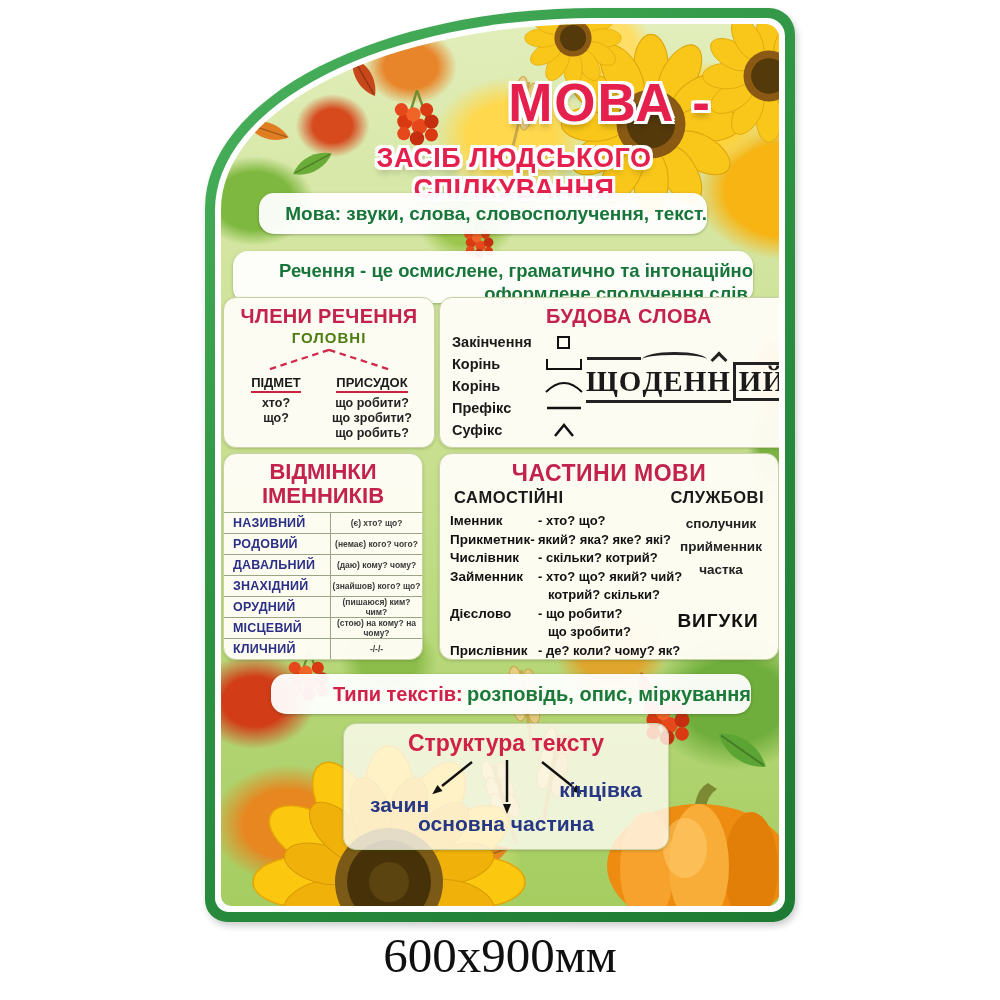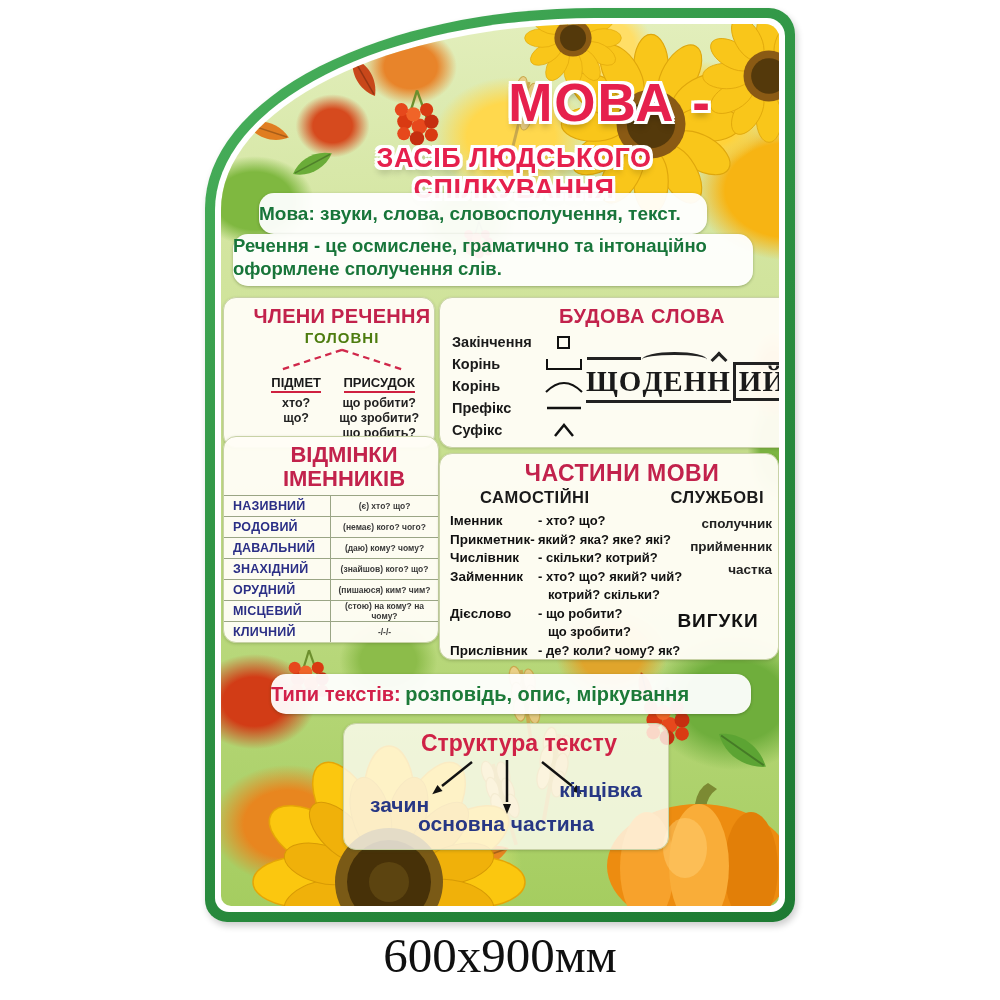--- a/index.html
+++ b/index.html
@@ -43,30 +43,30 @@
 
   
   .title-main,.title-sub{position:absolute;z-index:3;color:#e6204d;font-weight:800;text-align:center;
     text-shadow:-3px -3px 0 #fff,3px -3px 0 #fff,-3px 3px 0 #fff,3px 3px 0 #fff,
                 -3px 0 0 #fff,3px 0 0 #fff,0 -3px 0 #fff,0 3px 0 #fff,0 6px 6px rgba(0,0,0,.25);}
   .title-main{left:258px;top:48px;width:262px;font-size:53px;letter-spacing:2px;}
   .title-sub{left:56px;top:119px;width:474px;font-size:27px;letter-spacing:.5px;}
 
   
   .banner{position:absolute;z-index:3;background:rgba(255,255,255,.94);border-radius:15px;
-    box-shadow:0 1px 3px rgba(40,60,20,.35);text-align:left;color:#18753a;font-weight:800;}
+    box-shadow:0 1px 3px rgba(40,60,20,.35);text-align:right;color:#18753a;font-weight:800;}
   .banner1{left:38px;top:169px;width:448px;height:41px;line-height:41px;font-size:19px;}
-  .banner2{left:12px;top:210px;width:520px;height:52px;font-size:18.5px;line-height:23px;padding-top:0;box-sizing:border-box;}
+  .banner2{left:12px;top:227px;width:520px;height:52px;font-size:18.5px;line-height:23px;padding-top:8px;box-sizing:border-box;}
   .banner3{left:50px;top:650px;width:480px;height:40px;line-height:40px;}
   .tt-label{color:#d2204a;font-weight:800;font-size:20px;}
   .tt-value{color:#1c7a38;font-weight:800;font-size:20px;}
 
   
   .panel{position:absolute;z-index:3;background:rgba(255,253,246,.96);
-    border:1px solid #c8d2a6;border-radius:13px;box-shadow:0 1px 3px rgba(60,80,30,.25);box-sizing:border-box;padding-left:26px;}
+    border:1px solid #c8d2a6;border-radius:13px;box-shadow:0 1px 3px rgba(60,80,30,.25);box-sizing:border-box;}
   .ptitle{margin:0;text-align:center;color:#c2224c;font-weight:800;}
 
   
   .panel-members{left:2px;top:273px;width:212px;height:151px;}
   .panel-members .ptitle{font-size:20px;padding-top:7px;letter-spacing:.3px;}
   .members-sub{text-align:center;font-weight:800;font-size:15px;letter-spacing:1px;color:#4d7c0f;margin-top:1px;}
   .tree-svg{display:block;margin:1px auto 0;width:180px;height:26px;}
   .mcols{display:flex;justify-content:space-between;padding:0 9px;}
   .mcol{text-align:center;}
   .mcol-subject{width:86px;}
@@ -85,40 +85,40 @@
     font-weight:700;font-size:29px;letter-spacing:1px;color:#1a1a1a;white-space:nowrap;}
   .ws-core{display:inline-block;border-bottom:3px solid #222;padding-bottom:2px;}
   .wp{position:relative;display:inline-block;}
   .wp-prefix::after{content:"";position:absolute;left:1px;right:1px;top:-8px;border-top:3px solid #222;}
   .wp-root::after{content:"";position:absolute;left:0;right:0;top:-13px;height:12px;border-top:3px solid #222;border-radius:50% 50% 0 0;}
   .wp-suffix::after{content:"";position:absolute;left:50%;top:-11px;width:9px;height:9px;
     border-top:3px solid #222;border-left:3px solid #222;transform:translateX(-50%) rotate(45deg);}
   .wp-ending{border:3px solid #222;padding:0 3px;margin-left:2px;}
 
   
-  .panel-cases{left:2px;top:412px;width:216px;height:207px;overflow:hidden;}
+  .panel-cases{left:2px;top:429px;width:200px;height:207px;overflow:hidden;}
   .panel-cases .ptitle{font-size:22px;line-height:24px;padding-top:6px;}
   .ctable{position:absolute;left:0;right:0;top:58px;bottom:0;display:flex;flex-direction:column;}
   .crow{flex:1;display:flex;align-items:stretch;border-top:1px solid #9aa585;}
   .cname{width:97px;padding-left:9px;color:#2b2f86;font-weight:800;font-size:12.5px;letter-spacing:.2px;display:flex;align-items:center;}
   .cq{flex:1;border-left:1px solid #9aa585;font-size:8.5px;color:#3a3a3a;font-weight:700;
       display:flex;align-items:center;justify-content:center;text-align:center;}
 
   
   .panel-parts{left:218px;top:429px;width:340px;height:207px;overflow:hidden;}
   .panel-parts .ptitle{font-size:23px;padding-top:6px;letter-spacing:.5px;}
   .pheads{display:flex;justify-content:space-between;padding:0 14px;margin-top:1px;}
   .phead{font-weight:800;font-size:16.5px;color:#1a1a1a;letter-spacing:.5px;}
   .prows{position:absolute;left:10px;top:58px;width:238px;}
   .prow{display:flex;line-height:18.5px;}
   .pname{width:88px;font-weight:800;font-size:13.5px;color:#111;}
   .pq{flex:1;font-weight:700;font-size:13px;color:#111;}
   .pq2{margin-left:98px;font-weight:700;font-size:13px;color:#111;line-height:18.5px;}
   .pq2:empty{display:none;}
-  .pservice{position:absolute;right:6px;top:58px;width:102px;text-align:right;
+  .pservice{position:absolute;right:6px;top:58px;width:102px;text-align:center;
     font-weight:800;font-size:13.5px;line-height:23px;color:#222;}
   .interj{position:absolute;right:12px;top:156px;width:96px;text-align:center;
     font-weight:800;font-size:19px;letter-spacing:1px;color:#111;}
 
   
   .panel-structure{left:122px;top:699px;width:326px;height:127px;background:rgba(255,252,244,.80);}
   .stitle{text-align:center;color:#cf2246;font-weight:800;font-size:23px;padding-top:6px;}
   .arrows-svg{position:absolute;left:0;top:34px;width:326px;height:56px;}
   .s-word{position:absolute;font-weight:800;font-size:21px;color:#273784;}
   .s-begin{left:26px;top:54px;margin-top:15px;}

